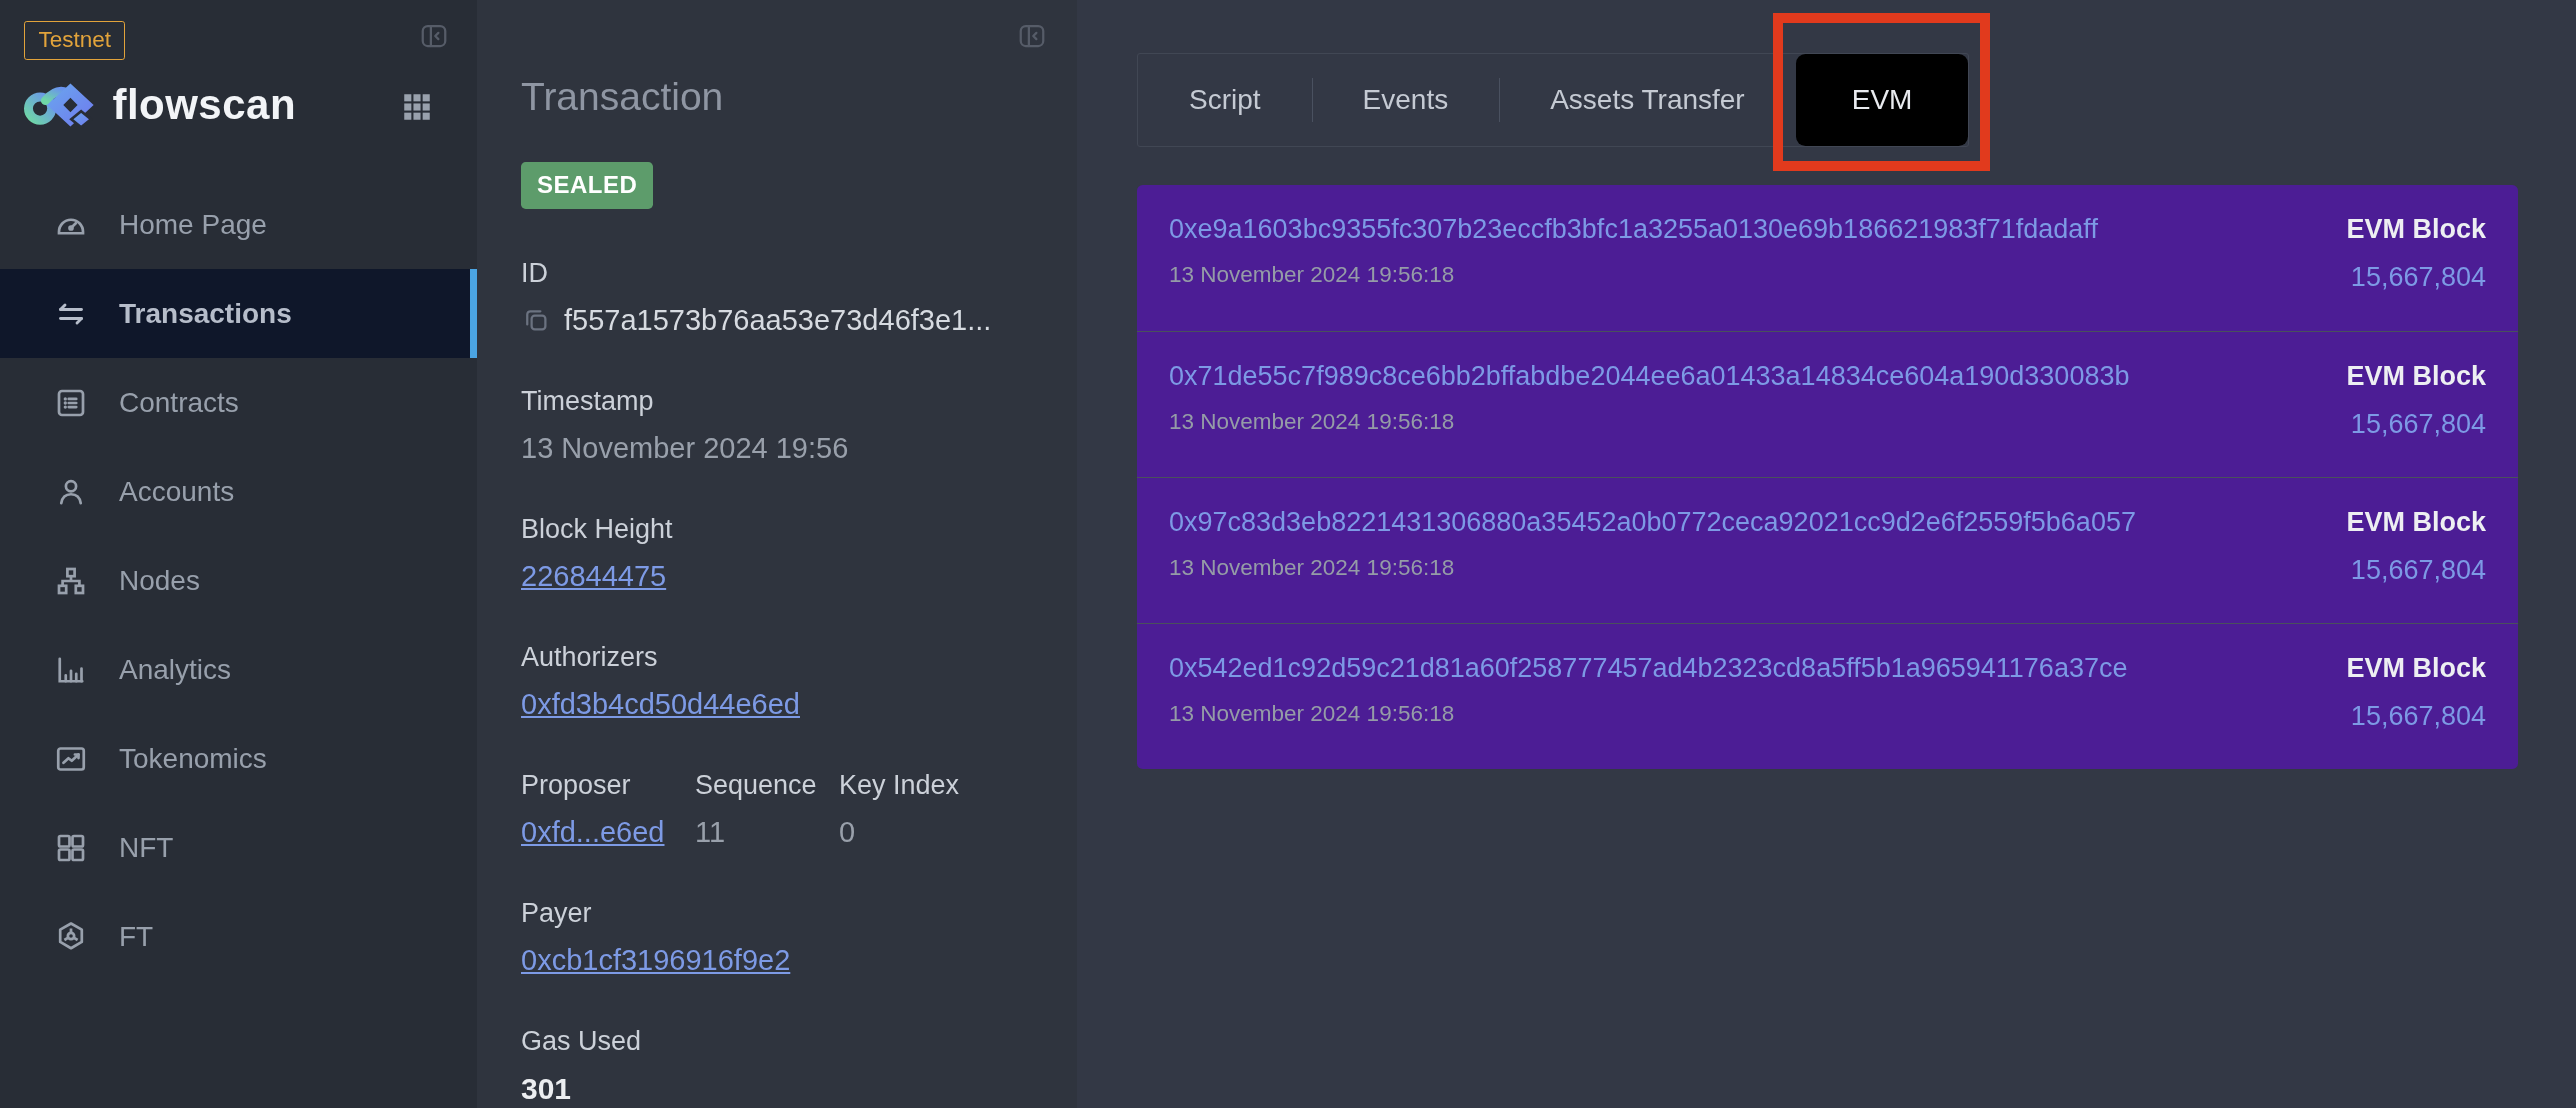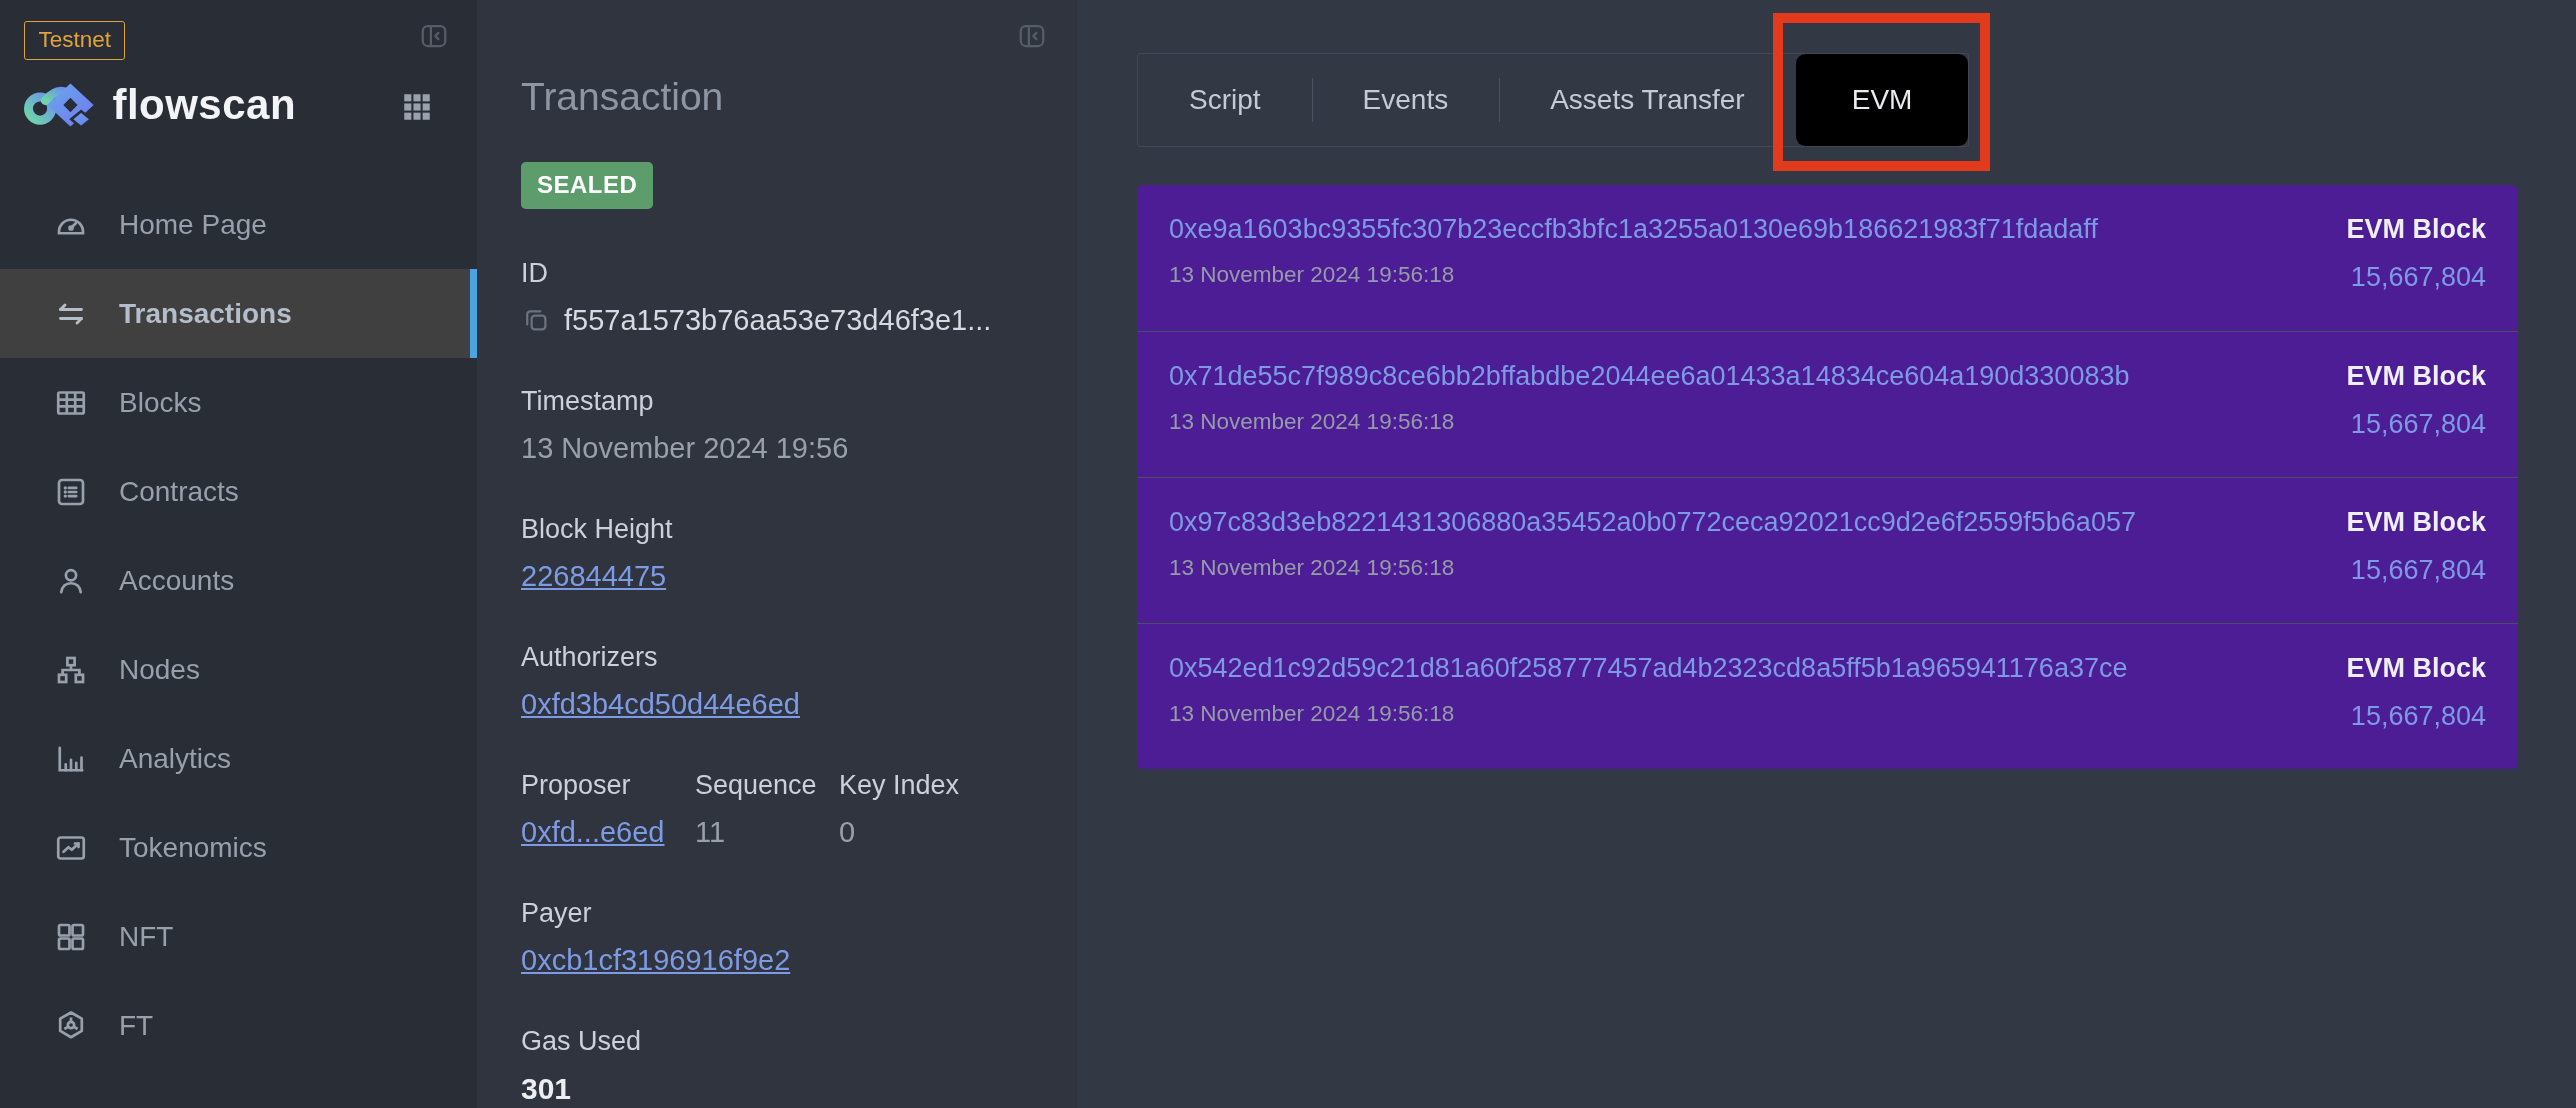--- a/index.html
+++ b/index.html
@@ -30,21 +30,21 @@
   .brand-name { color:#f2f4f7; font-size:42px; font-weight:700; letter-spacing:0.5px; }
   .apps-btn { position:absolute; left:400px; top:90px; cursor:pointer; }
 
   .nav { position:absolute; top:180px; left:0; right:0; }
   .nav-item {
     height:89px; display:flex; align-items:center; gap:30px;
     padding-left:53px; color:#98a0ac; font-size:28px; cursor:pointer;
   }
   .nav-item .ni-icon { width:36px; display:flex; justify-content:center; }
   .nav-item.selected {
-    background:#404040; border-right:7.5px solid #4ba4e2;
+    background:#0f172a; border-right:7.5px solid #4ba4e2;
     color:#b6bdca; font-weight:700;
   }
 
   
   .txpanel {
     width:600px; min-width:600px; height:100%;
     background:#2f343e; position:relative;
     padding-left:44px;
   }
   .panel-collapse { position:absolute; top:20.6px; right:30px; cursor:pointer; }
@@ -176,29 +176,20 @@
           <path d="M19 9H5"></path>
             <path d="M8 6 5 9"></path>
             <path d="M5 15h14"></path>
             <path d="M16 18l3-3"></path>
         </svg>
       </span>
       <span>Transactions</span>
     </div>
     <div class="nav-item">
       <span class="ni-icon">
-        <svg width="36" height="36" viewBox="0 0 24 24" fill="none" stroke="#98a0ac" stroke-width="1.8">
-          <rect x="3.5" y="5" width="17" height="14" rx="1"></rect>
-            <path d="M9.2 5v14M14.8 5v14M3.5 9.7h17M3.5 14.3h17"></path>
-        </svg>
-      </span>
-      <span>Blocks</span>
-    </div>
-    <div class="nav-item">
-      <span class="ni-icon">
         <svg width="36" height="36" viewBox="0 0 24 24" fill="none" stroke="#98a0ac" stroke-width="1.8" stroke-linecap="round">
           <rect x="4" y="4" width="16" height="16" rx="2"></rect>
           <path d="M10.5 9.3h5M10.5 12h5M10.5 14.7h5"></path>
           <path d="M8.2 9.3h.01M8.2 12h.01M8.2 14.7h.01" stroke-width="2.2"></path>
         </svg>
       </span>
       <span>Contracts</span>
     </div>
     <div class="nav-item">
       <span class="ni-icon">

